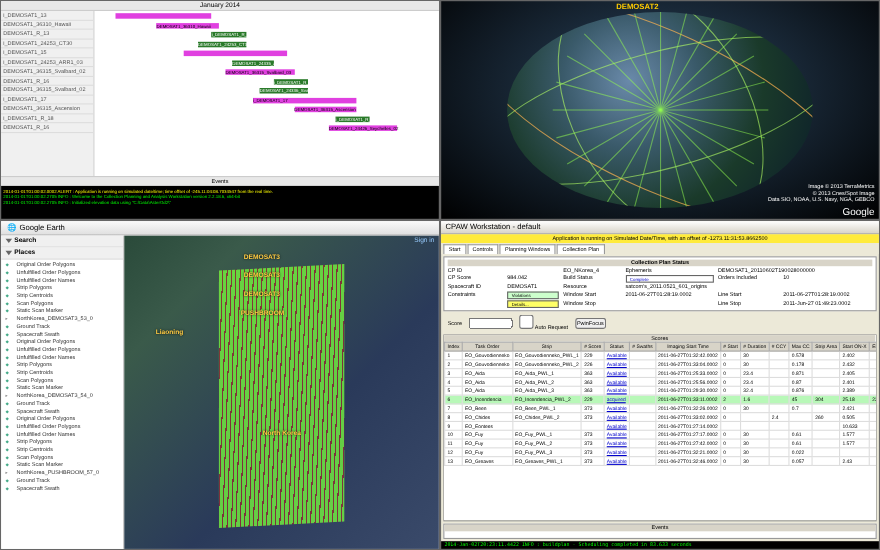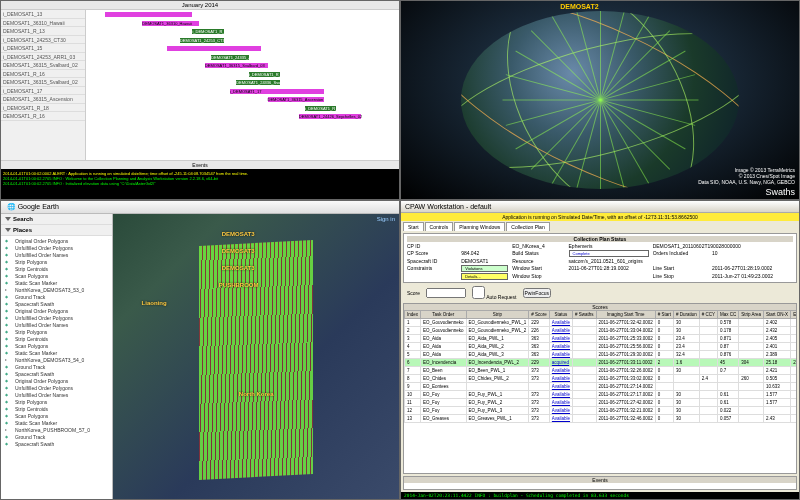--- a/index.html
+++ b/index.html
@@ -141,21 +141,21 @@
       <div class="ray" style="left: 50%; bottom: 50%; width: 1px; height: 55%; transform: rotate(285deg);"></div>
       <div class="ray" style="left: 50%; bottom: 50%; width: 1px; height: 55%; transform: rotate(300deg);"></div>
       <div class="ray" style="left: 50%; bottom: 50%; width: 1px; height: 55%; transform: rotate(315deg);"></div>
       <div class="ray" style="left: 50%; bottom: 50%; width: 1px; height: 55%; transform: rotate(330deg);"></div>
       <div class="ray" style="left: 50%; bottom: 50%; width: 1px; height: 55%; transform: rotate(345deg);"></div>
     </div>
   <div id="globe-label">DEMOSAT2</div>
   <div id="globe-credit" style="bottom:14px;white-space:pre-line">Image © 2013 TerraMetrics
 © 2013 Cnes/Spot Image
 Data SIO, NOAA, U.S. Navy, NGA, GEBCO</div>
-  <div id="globe-logo">Swaths</div>
+  <div id="globe-logo">Google</div>
 </div>
 
 <div id="ge" class="panel">
   <div id="ge-title">
     <span>🌐</span>
     <span>Google Earth</span>
   </div>
   <div id="ge-body">
     <div id="ge-sidebar">
       <div class="ge-section">

